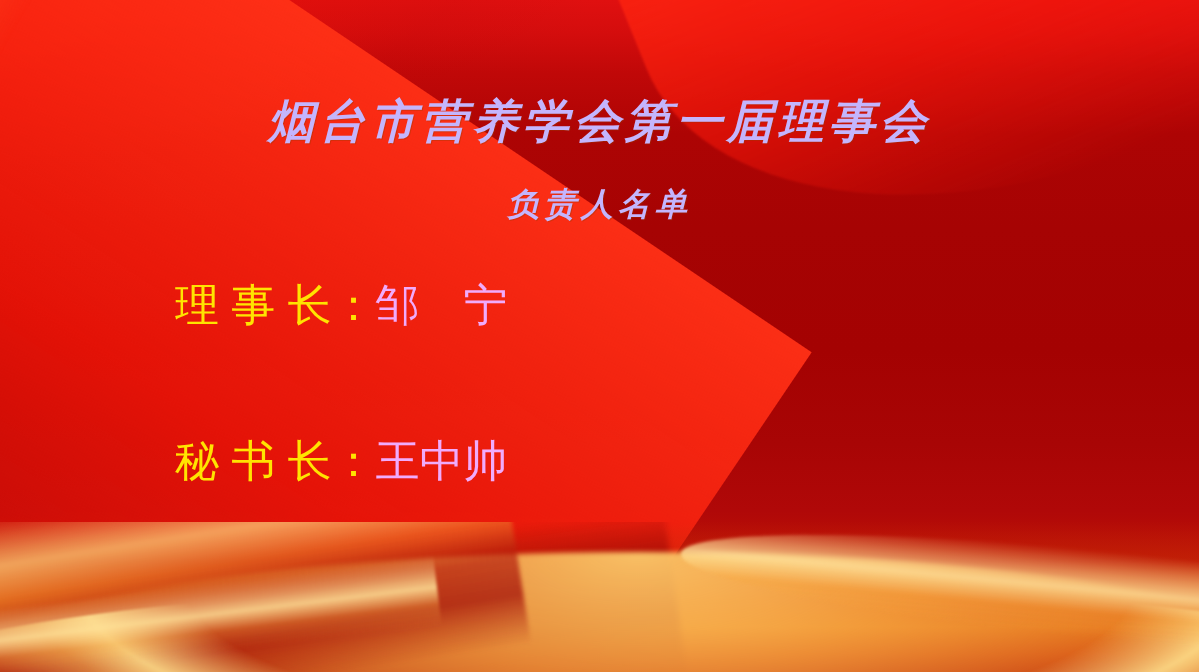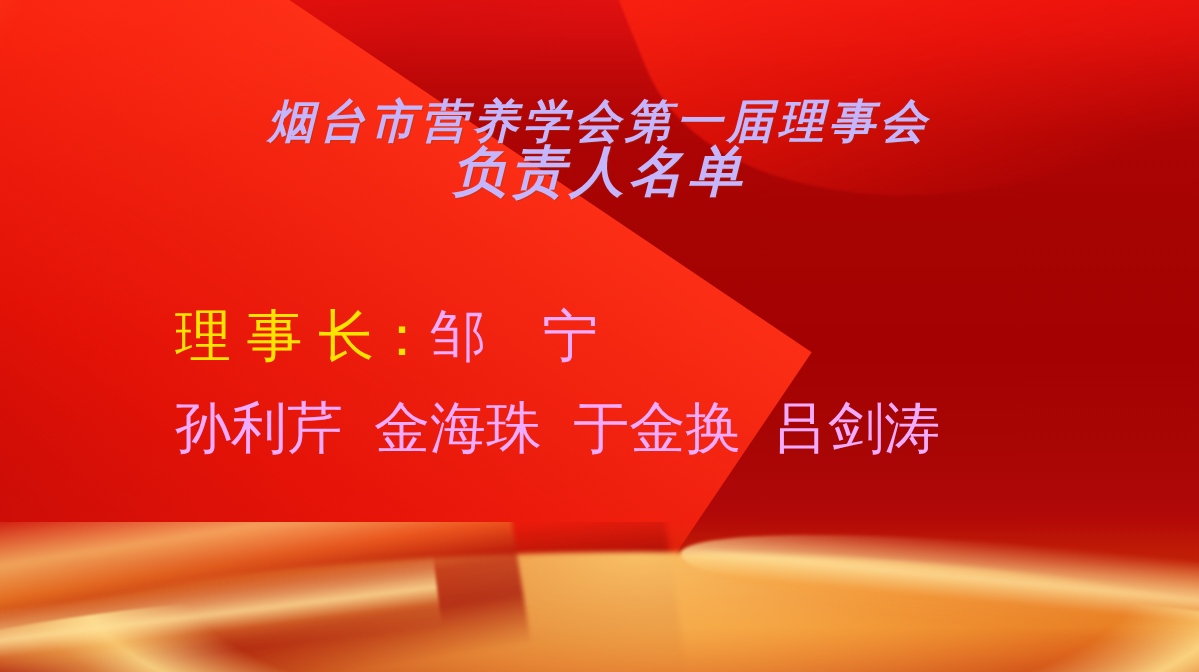--- a/index.html
+++ b/index.html
@@ -224,36 +224,35 @@
     font-family: "DejaVu Serif", "Liberation Serif", serif;
     font-weight: 700;
     font-style: italic;
     font-size: 46px;
     letter-spacing: 5px;
     line-height: 1.0;
     color: #c4b5fd;
     text-shadow: 1px 1px 0 rgba(150,60,0,0.35);
   }
   .title-line.l1 { font-size: 46px; }
-  .title-line.l2 { font-size: 54px; }
+  .title-line.l2 { font-size: 32px; margin-top: 44px; }
 
   .roster {
     position: absolute;
     left: 175px;
     top: 283px;
     color: #ffe400;
   }
   .row {
     display: flex;
-    align-items: center;
+    align-items: flex-start;
     height: 78px;
-    font-size: 56px;
+    font-size: 44px;
     line-height: 1;
     white-space: pre;
-    margin-top: 14px;
   }
   .label {
     color: #ffe400;
     letter-spacing: 0;
   }
   .label.spaced {
     
     letter-spacing: 0;
   }
   .names {
@@ -292,20 +291,23 @@
     </div>
 
     <div class="roster">
 
       <div class="row">
         <span class="label spaced">理 事 长：</span>
         <span class="names">邹　宁</span>
       </div>
 
       <div class="row">
-        <span class="names">孙利芹  金海珠  于金换  吕剑涛</span>
       </div>
 
 
+      <div class="row">
+        <span class="label spaced">秘 书 长：</span>
+        <span class="names">王中帅</span>
+      </div>
 
     </div>
   </div>
 </div>
 
 </body></html>

